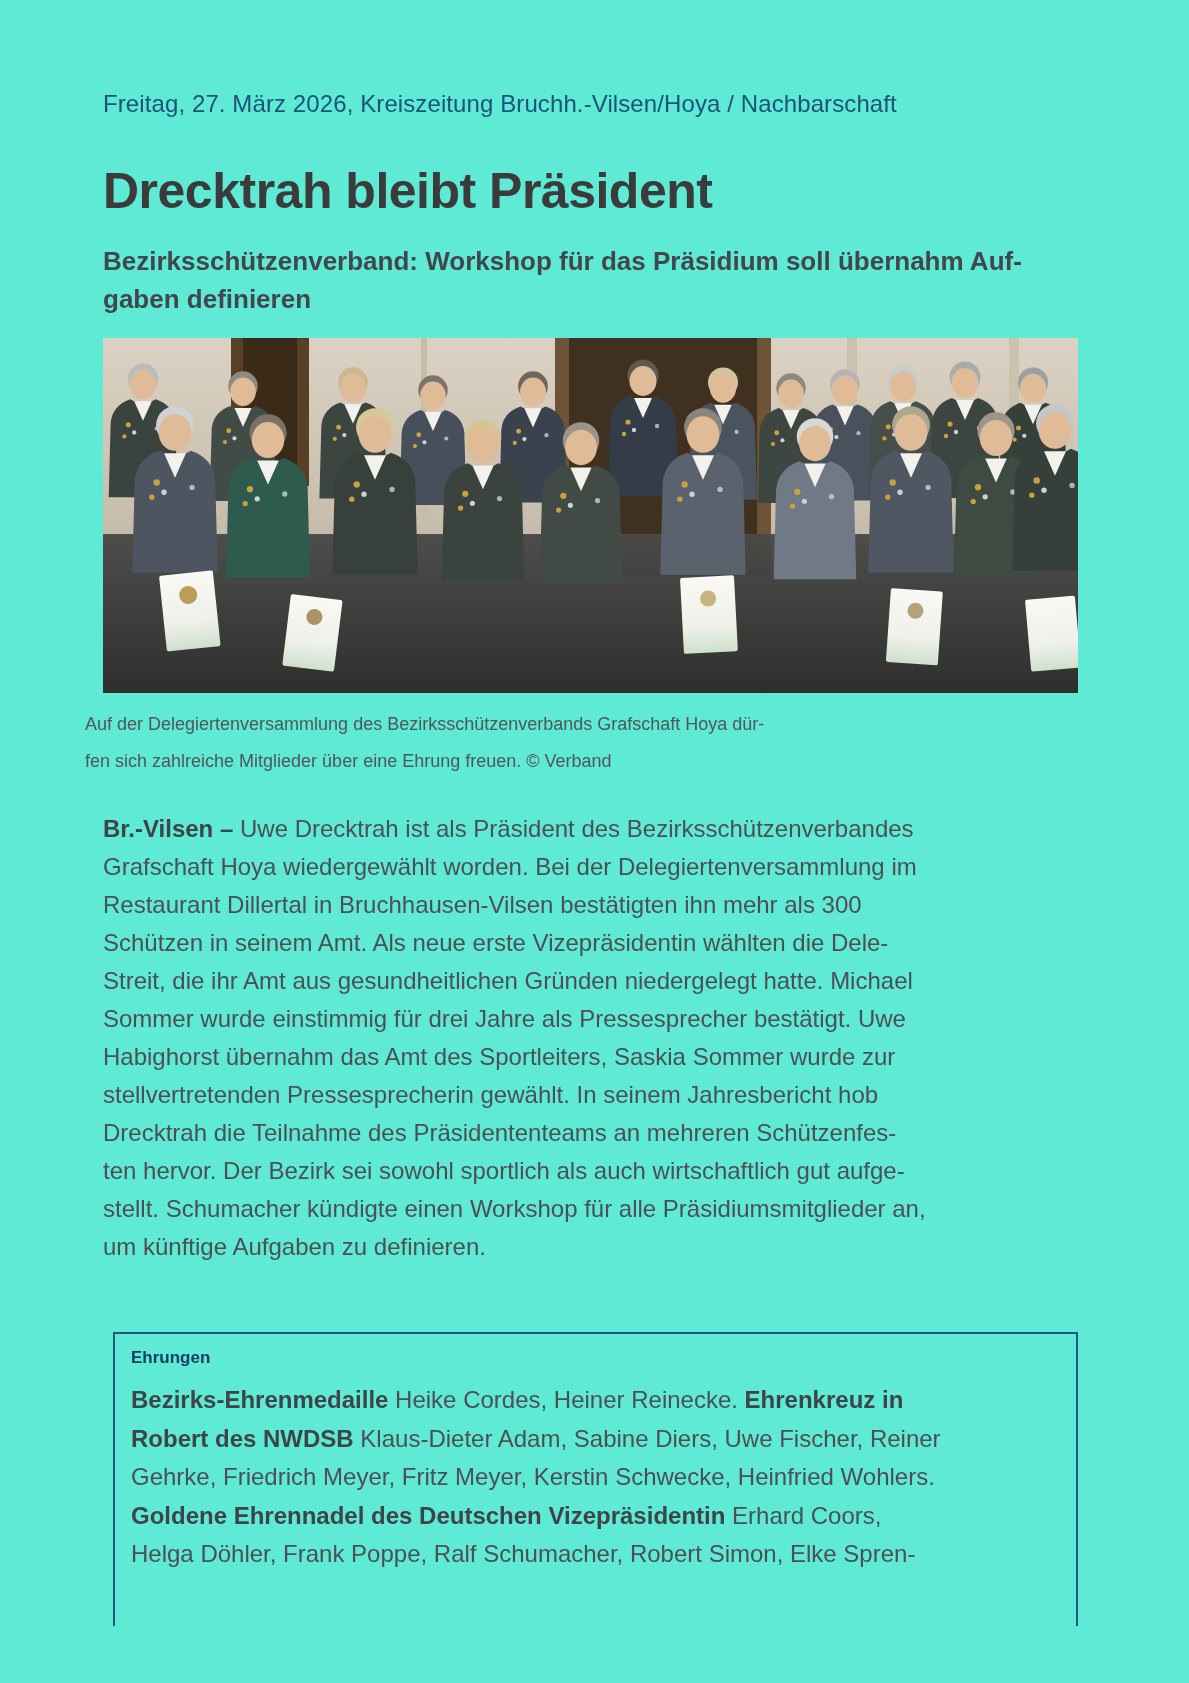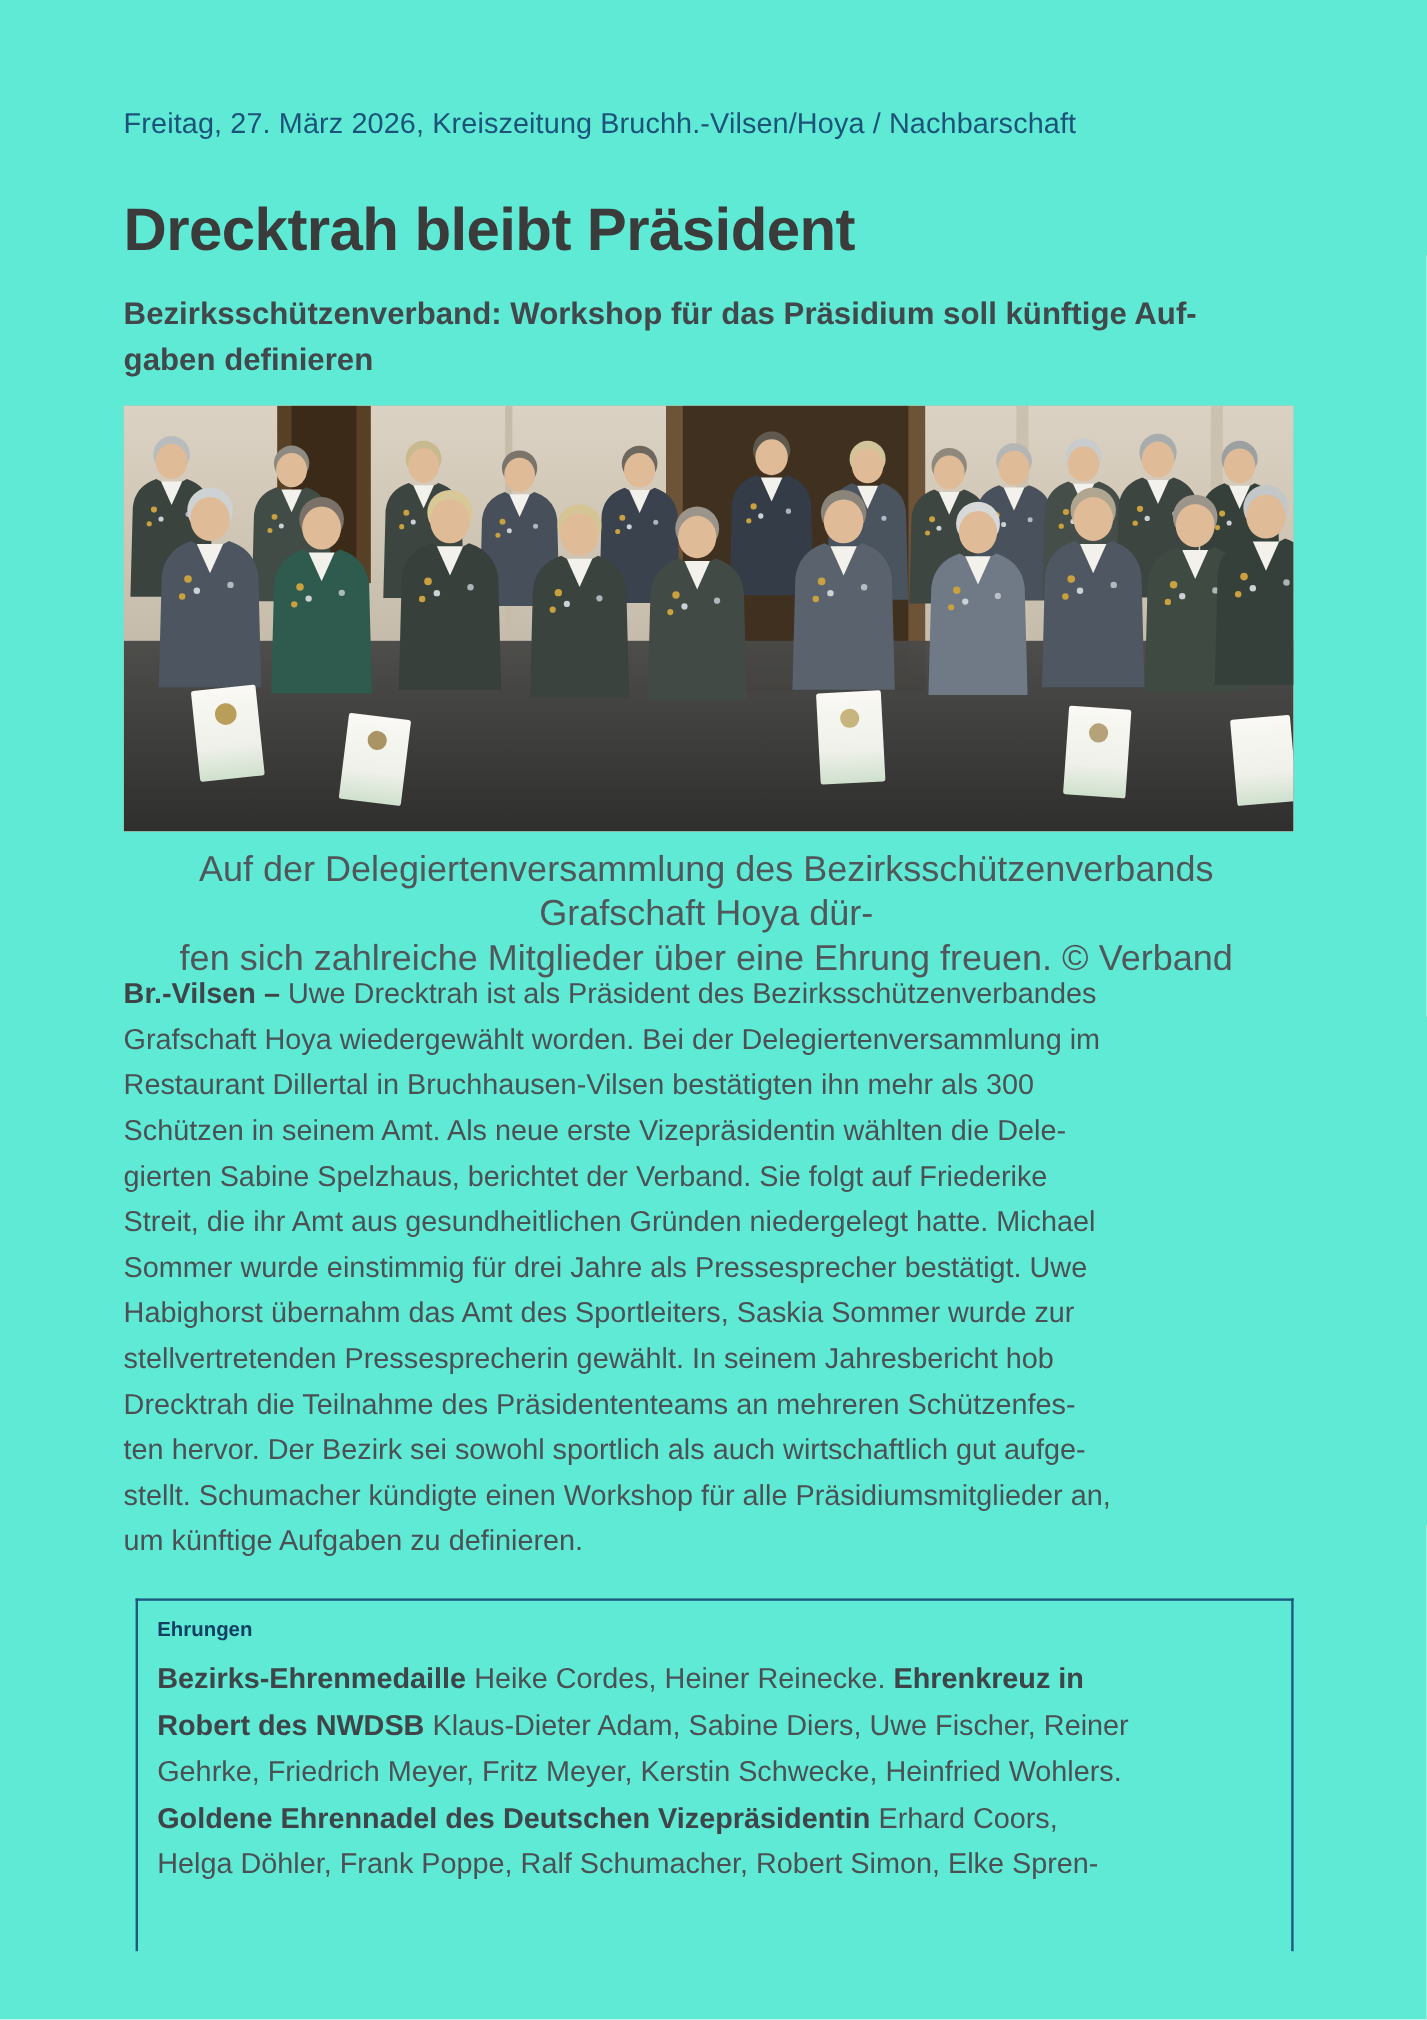--- a/index.html
+++ b/index.html
@@ -21,22 +21,22 @@
   }
   .subheadline{
     position:absolute;left:103px;top:242px;width:975px;
     font-size:26px;font-weight:bold;color:#42474c;line-height:38px;
   }
   .photo-wrap{
     position:absolute;left:103px;top:338px;width:975px;height:355px;
     background:#c9bfae;overflow:hidden;
   }
   .caption{
-    position:absolute;left:101px;top:706px;width:975px;
-    text-align:center;font-size:30px;color:#51565b;line-height:37px;
+    position:absolute;left:85px;top:706px;width:975px;
+    font-size:18px;color:#51565b;line-height:37px;
   }
   .body-text{
     position:absolute;left:103px;top:810px;width:975px;
     font-size:24px;color:#4c5055;line-height:38px;
   }
   .honors-box{
     position:absolute;left:113px;top:1332px;width:965px;height:294px;
     box-sizing:border-box;
     border:2px solid #1e5a80;border-bottom:none;
     padding:14px 20px 0 16px;
@@ -56,21 +56,21 @@
 </head>
 <body>
 
 <div class="page">
 
   <div class="dateline">Freitag, 27. März 2026, Kreiszeitung Bruchh.-Vilsen/Hoya / Nachbarschaft</div>
 
   <h1 class="headline">Drecktrah bleibt Präsident</h1>
 
   <div class="subheadline">
-      <div class="tline">Bezirksschützenverband: Workshop für das Präsidium soll künftige Auf-</div>
+      <div class="tline">Bezirksschützenverband: Workshop für das Präsidium soll übernahm Auf-</div>
       <div class="tline">gaben definieren</div>
     </div>
 
   <figure class="photo-wrap" style="margin:0">
     <svg width="975" height="355" viewBox="0 0 975 355" preserveAspectRatio="none" role="img">
       <defs>
         <linearGradient id="wall" x1="0" y1="0" x2="0" y2="1">
           <stop offset="0" stop-color="#dbd2c3"></stop>
           <stop offset="1" stop-color="#b5aa97"></stop>
         </linearGradient>
@@ -163,21 +163,20 @@
   <div class="caption">
       <div class="tline">Auf der Delegiertenversammlung des Bezirksschützenverbands Grafschaft Hoya dür-</div>
       <div class="tline">fen sich zahlreiche Mitglieder über eine Ehrung freuen. © Verband</div>
     </div>
 
   <div class="body-text">
       <div class="tline"><span class="b">Br.-Vilsen – </span><span>Uwe Drecktrah ist als Präsident des Bezirksschützenverbandes</span></div>
       <div class="tline"><span>Grafschaft Hoya wiedergewählt worden. Bei der Delegiertenversammlung im</span></div>
       <div class="tline"><span>Restaurant Dillertal in Bruchhausen-Vilsen bestätigten ihn mehr als 300</span></div>
       <div class="tline"><span>Schützen in seinem Amt. Als neue erste Vizepräsidentin wählten die Dele-</span></div>
-      <div class="tline"><span>gierten Sabine Spelzhaus, berichtet der Verband. Sie folgt auf Friederike</span></div>
       <div class="tline"><span>Streit, die ihr Amt aus gesundheitlichen Gründen niedergelegt hatte. Michael</span></div>
       <div class="tline"><span>Sommer wurde einstimmig für drei Jahre als Pressesprecher bestätigt. Uwe</span></div>
       <div class="tline"><span>Habighorst übernahm das Amt des Sportleiters, Saskia Sommer wurde zur</span></div>
       <div class="tline"><span>stellvertretenden Pressesprecherin gewählt. In seinem Jahresbericht hob</span></div>
       <div class="tline"><span>Drecktrah die Teilnahme des Präsidententeams an mehreren Schützenfes-</span></div>
       <div class="tline"><span>ten hervor. Der Bezirk sei sowohl sportlich als auch wirtschaftlich gut aufge-</span></div>
       <div class="tline"><span>stellt. Schumacher kündigte einen Workshop für alle Präsidiumsmitglieder an,</span></div>
       <div class="tline"><span>um künftige Aufgaben zu definieren.</span></div>
     </div>
 

